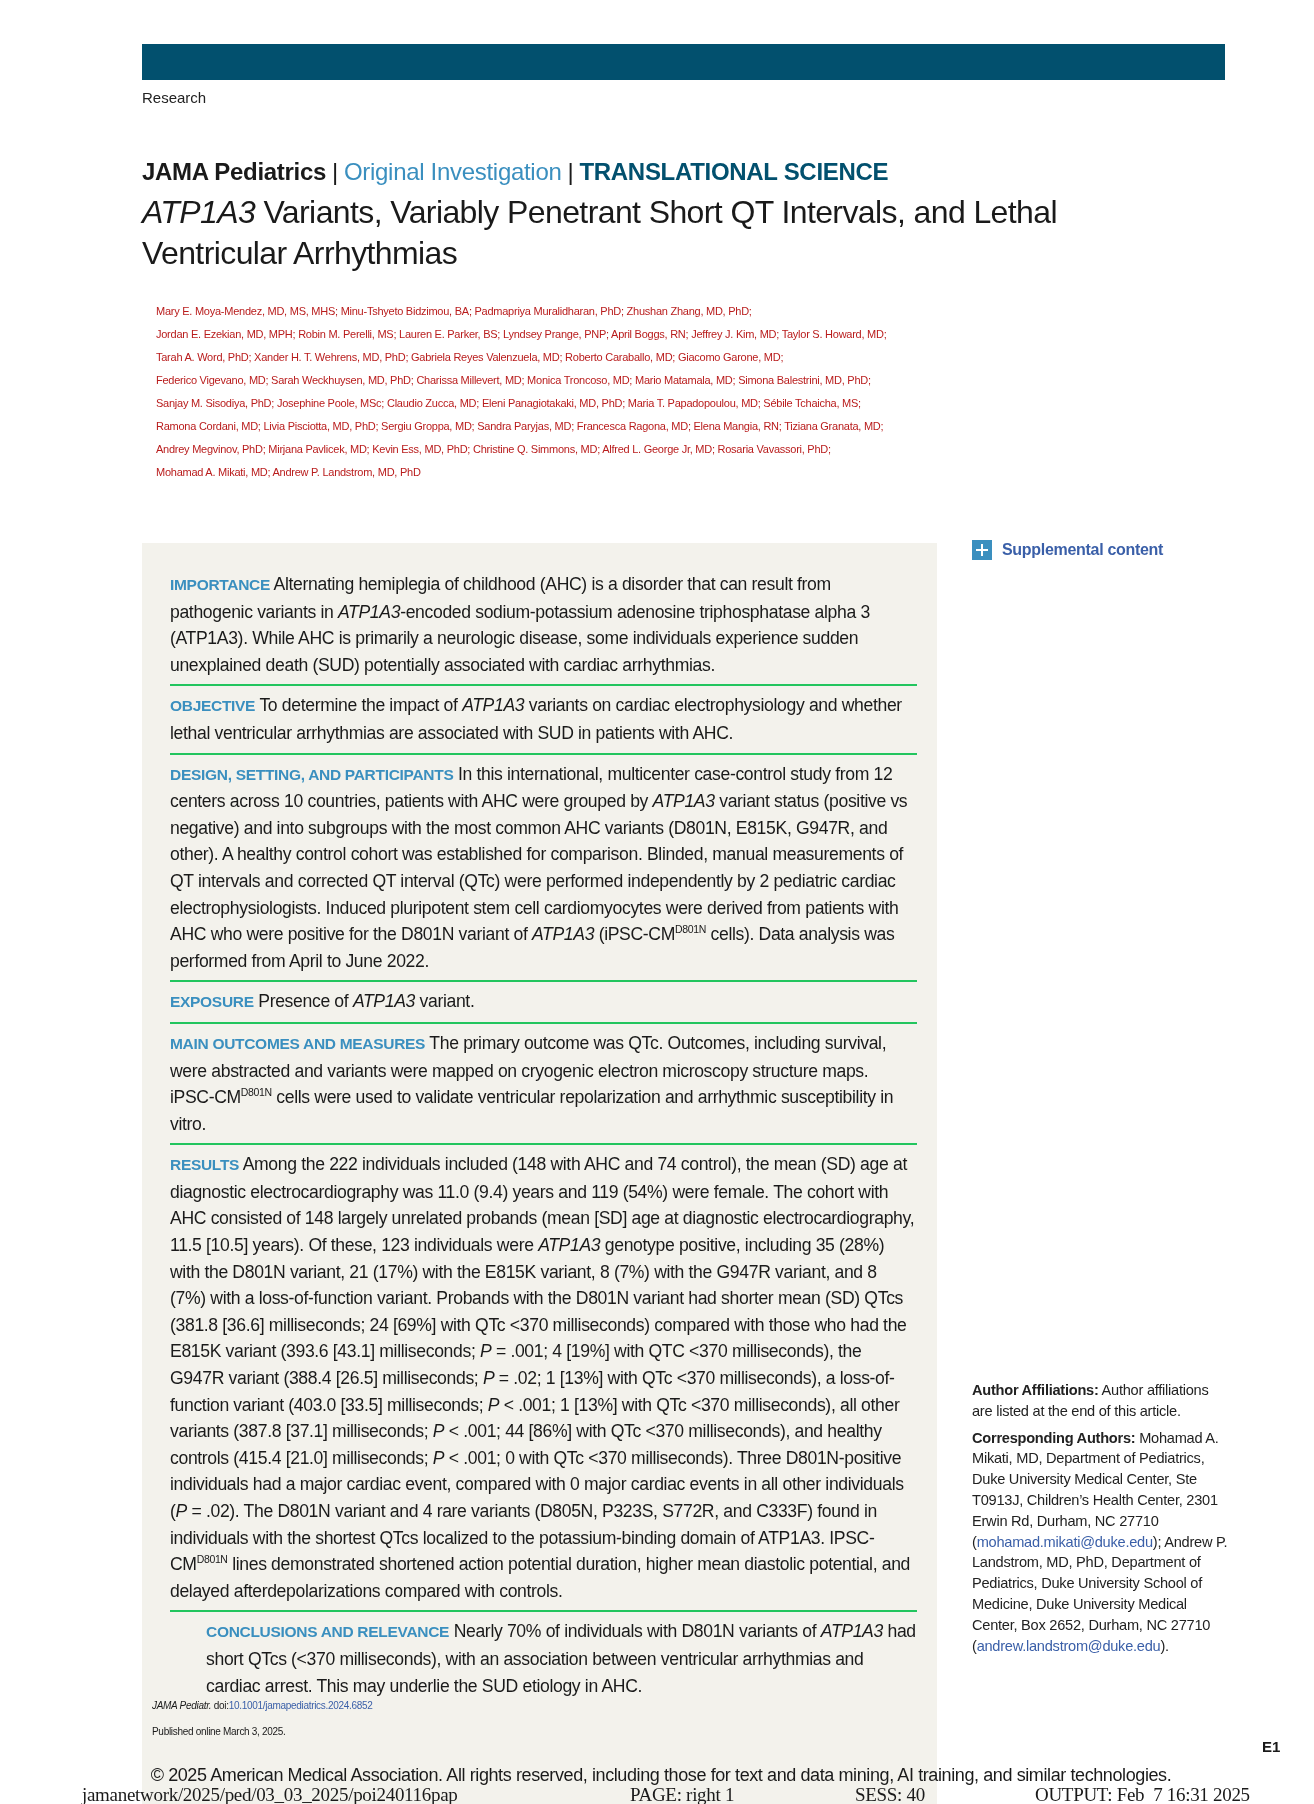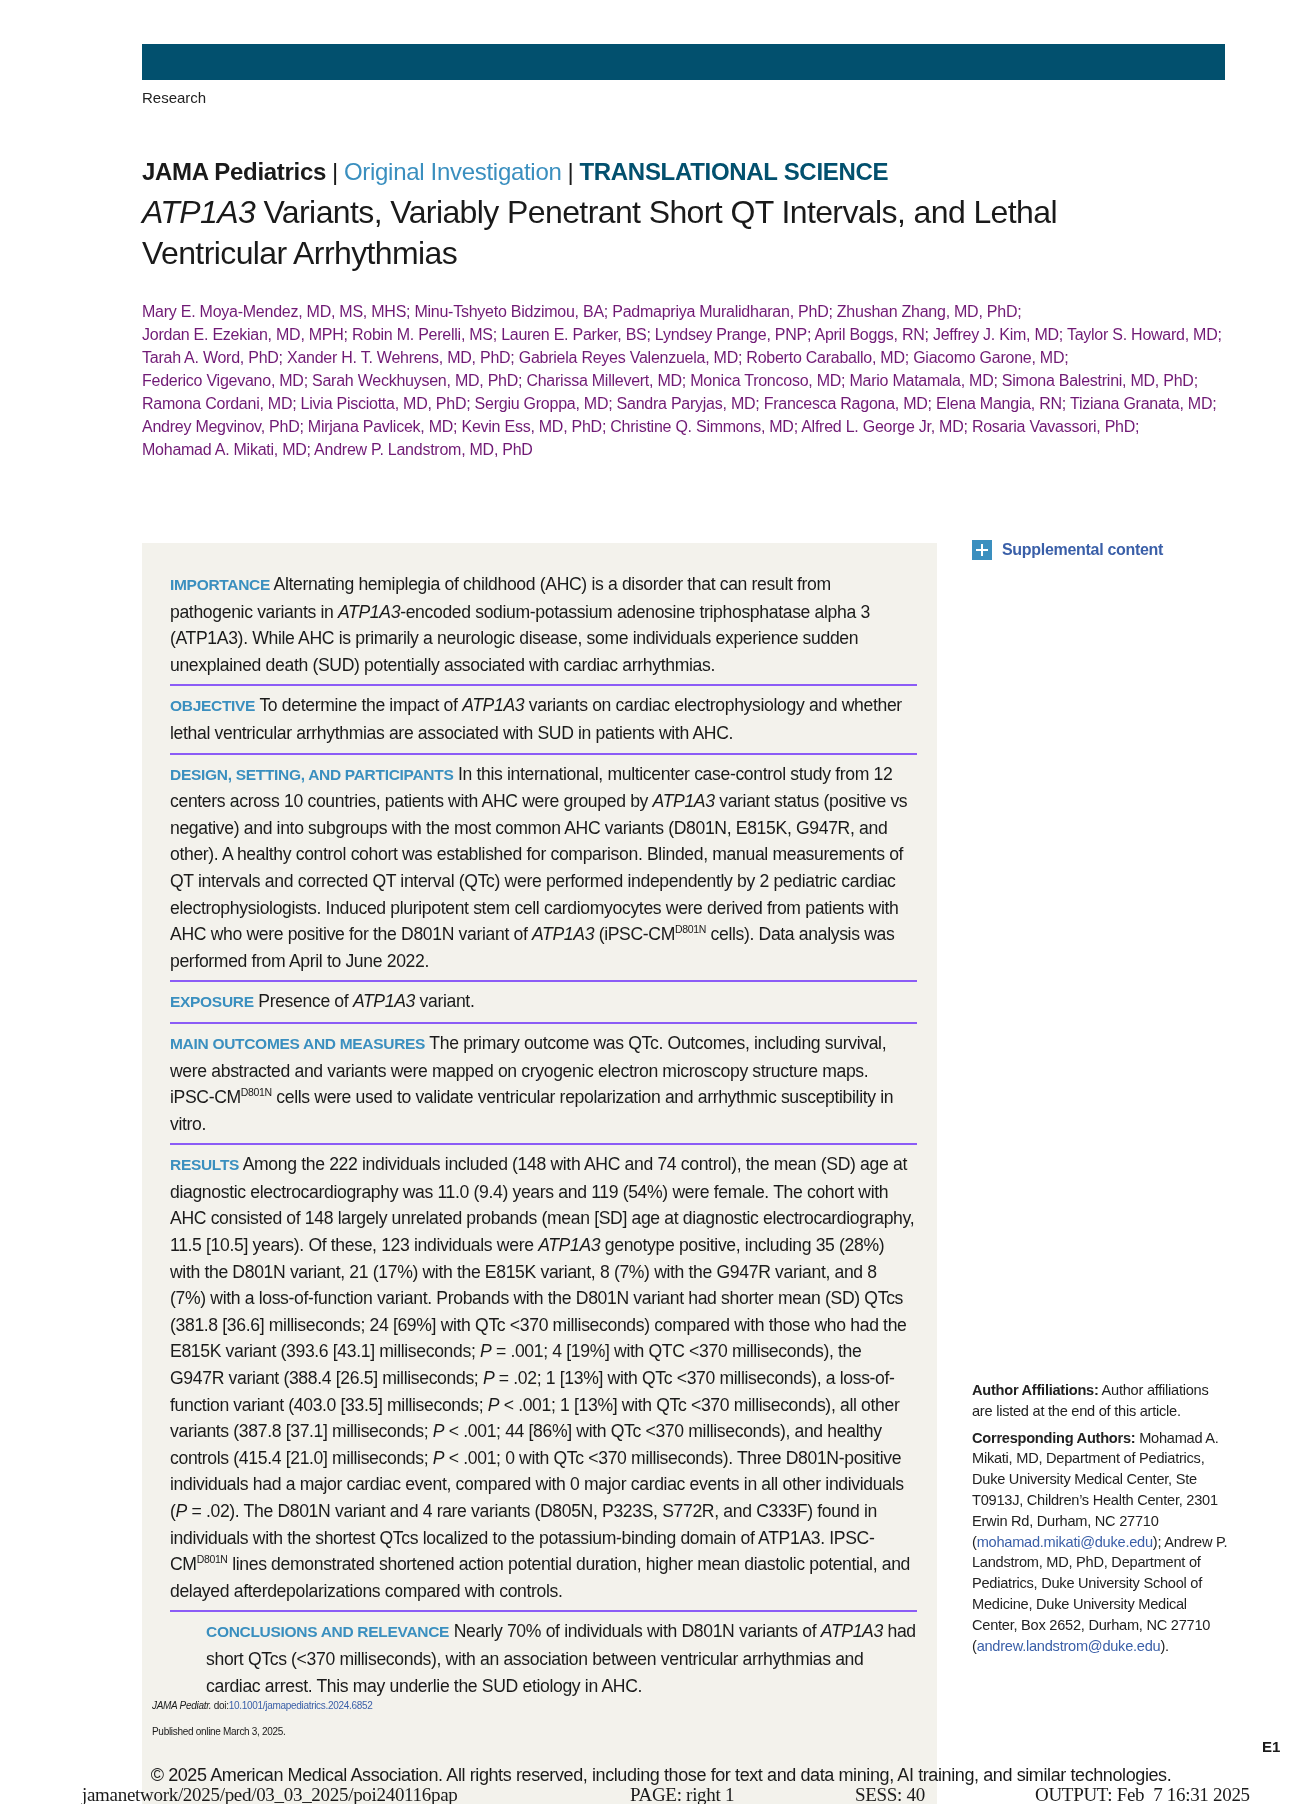--- a/index.html
+++ b/index.html
@@ -10,26 +10,26 @@
     }
     .topbar { position: absolute; left: 142px; top: 44px; width: 1083px; height: 36px; background: #02506e; }
     .section-label { position: absolute; left: 142px; top: 89px; font-size: 15px; color: #222; }
     .journal-line { position: absolute; left: 142px; top: 158px; font-size: 24px; font-weight: bold; white-space: nowrap; letter-spacing: -0.3px; }
     .journal-line .jname { color: #1a1a1a; }
     .journal-line .sep { color: #1a1a1a; font-weight: normal; margin: 0 6px; }
     .journal-line .atype { color: #3a8fbf; font-weight: normal; }
     .journal-line .cat { color: #02506e; }
     .title { position: absolute; left: 142px; top: 192px; width: 1000px; font-size: 32px; line-height: 41px; color: #1a1a1a; letter-spacing: -0.6px; margin: 0; font-weight: normal; }
     .title i { font-style: italic; }
-    .authors { position: absolute; left: 142px; top: 300px; width: 1090px; font-size: 16px; line-height: 23px; color: #701a75; letter-spacing: -0.25px; }
+    .authors { position: absolute; left: 156px; top: 300px; width: 1090px; font-size: 11px; line-height: 23px; color: #b91c1c; letter-spacing: -0.25px; }
     .authors div { white-space: nowrap; }
 
     .abstract { position: absolute; left: 142px; top: 543px; width: 795px; height: 1261px; background: #f3f2ec; }
     .abs-inner { position: absolute; left: 28px; top: 22px; width: 747px; }
-    .abs-sec { font-size: 17.6px; line-height: 26.6px; color: #1a1a1a; letter-spacing: -0.35px; padding: 6px 0 6px 0; border-bottom: 2px solid #8b5cf6; }
+    .abs-sec { font-size: 17.6px; line-height: 26.6px; color: #1a1a1a; letter-spacing: -0.35px; padding: 6px 0 6px 0; border-bottom: 2px solid #22c55e; }
     .abs-sec:last-child { border-bottom: none; margin-left: 36px; }
     .abs-sec .head { color: #3a8fbf; font-weight: bold; font-size: 15.5px; letter-spacing: -0.3px; }
     .abs-sec sup { font-size: 10.5px; line-height: 0; }
     .abs-sec i { font-style: italic; }
 
     .overlay-cite { position: absolute; left: 152px; top: 1651px; font-size: 10px; line-height: 26px; color: #1a1a1a; letter-spacing: -0.3px; margin-top: 42px; }
     .overlay-cite .doi { color: #3a5fa8; }
 
     .supp { position: absolute; left: 972px; top: 540px; display: flex; align-items: center; }
     .supp .plus { width: 20px; height: 20px; background: #3a8fbf; position: relative; margin-right: 10px; }
@@ -56,20 +56,21 @@
   <span class="jname">JAMA Pediatrics</span><span class="sep">|</span><span class="atype">Original Investigation</span><span class="sep">|</span><span class="cat">TRANSLATIONAL SCIENCE</span>
 </div>
 
 <h1 class="title"><i>ATP1A3</i><span> Variants, Variably Penetrant Short QT Intervals, and Lethal Ventricular Arrhythmias</span></h1>
 
 <div class="authors">
   <div>Mary E. Moya-Mendez, MD, MS, MHS; Minu-Tshyeto Bidzimou, BA; Padmapriya Muralidharan, PhD; Zhushan Zhang, MD, PhD;</div>
   <div>Jordan E. Ezekian, MD, MPH; Robin M. Perelli, MS; Lauren E. Parker, BS; Lyndsey Prange, PNP; April Boggs, RN; Jeffrey J. Kim, MD; Taylor S. Howard, MD;</div>
   <div>Tarah A. Word, PhD; Xander H. T. Wehrens, MD, PhD; Gabriela Reyes Valenzuela, MD; Roberto Caraballo, MD; Giacomo Garone, MD;</div>
   <div>Federico Vigevano, MD; Sarah Weckhuysen, MD, PhD; Charissa Millevert, MD; Monica Troncoso, MD; Mario Matamala, MD; Simona Balestrini, MD, PhD;</div>
+  <div>Sanjay M. Sisodiya, PhD; Josephine Poole, MSc; Claudio Zucca, MD; Eleni Panagiotakaki, MD, PhD; Maria T. Papadopoulou, MD; Sébile Tchaicha, MS;</div>
   <div>Ramona Cordani, MD; Livia Pisciotta, MD, PhD; Sergiu Groppa, MD; Sandra Paryjas, MD; Francesca Ragona, MD; Elena Mangia, RN; Tiziana Granata, MD;</div>
   <div>Andrey Megvinov, PhD; Mirjana Pavlicek, MD; Kevin Ess, MD, PhD; Christine Q. Simmons, MD; Alfred L. George Jr, MD; Rosaria Vavassori, PhD;</div>
   <div>Mohamad A. Mikati, MD; Andrew P. Landstrom, MD, PhD</div>
 </div>
 
 <div class="abstract">
   <div class="abs-inner">
     <div class="abs-sec"><span class="head">IMPORTANCE</span><span> Alternating hemiplegia of childhood (AHC) is a disorder that can result from pathogenic variants in </span><i>ATP1A3</i><span>-encoded sodium-potassium adenosine triphosphatase alpha 3 (ATP1A3). While AHC is primarily a neurologic disease, some individuals experience sudden unexplained death (SUD) potentially associated with cardiac arrhythmias.</span></div>
     <div class="abs-sec"><span class="head">OBJECTIVE</span><span> To determine the impact of </span><i>ATP1A3</i><span> variants on cardiac electrophysiology and whether lethal ventricular arrhythmias are associated with SUD in patients with AHC.</span></div>
     <div class="abs-sec"><span class="head">DESIGN, SETTING, AND PARTICIPANTS</span><span> In this international, multicenter case-control study from 12 centers across 10 countries, patients with AHC were grouped by </span><i>ATP1A3</i><span> variant status (positive vs negative) and into subgroups with the most common AHC variants (D801N, E815K, G947R, and other). A healthy control cohort was established for comparison. Blinded, manual measurements of QT intervals and corrected QT interval (QTc) were performed independently by 2 pediatric cardiac electrophysiologists. Induced pluripotent stem cell cardiomyocytes were derived from patients with AHC who were positive for the D801N variant of </span><i>ATP1A3</i><span> (iPSC-CM</span><sup>D801N</sup><span> cells). Data analysis was performed from April to June 2022.</span></div>

